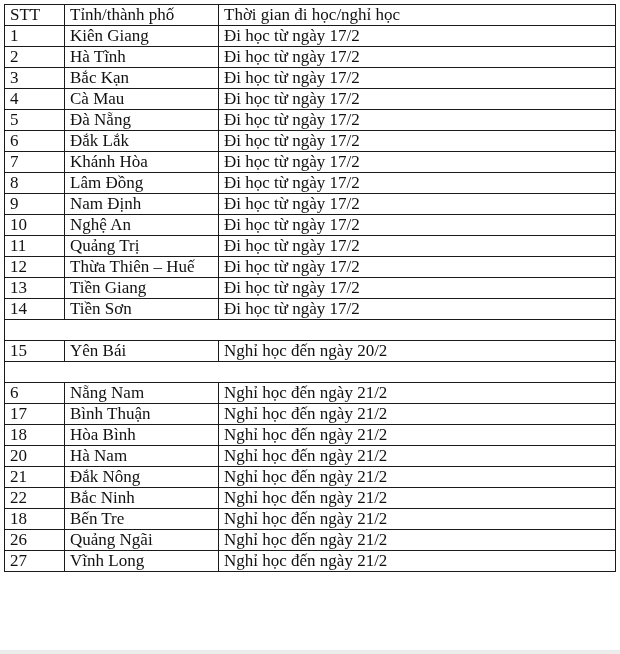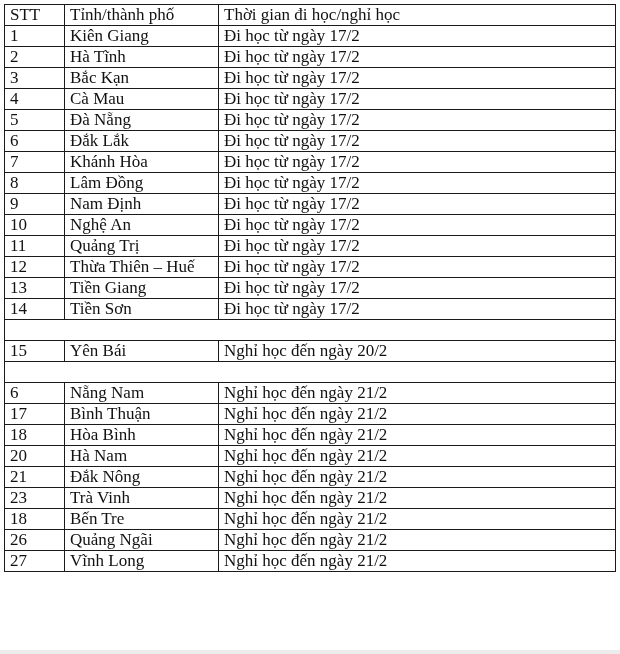--- a/index.html
+++ b/index.html
@@ -151,22 +151,22 @@
           <td>20</td>
           <td>Hà Nam</td>
           <td>Nghỉ học đến ngày 21/2</td>
         </tr>
       <tr>
           <td>21</td>
           <td>Đắk Nông</td>
           <td>Nghỉ học đến ngày 21/2</td>
         </tr>
       <tr>
-          <td>23</td>
-          <td>Trà Vinh</td>
+          <td>22</td>
+          <td>Bắc Ninh</td>
           <td>Nghỉ học đến ngày 21/2</td>
         </tr>
       <tr>
           <td>18</td>
           <td>Bến Tre</td>
           <td>Nghỉ học đến ngày 21/2</td>
         </tr>
       <tr>
           <td>26</td>
           <td>Quảng Ngãi</td>

